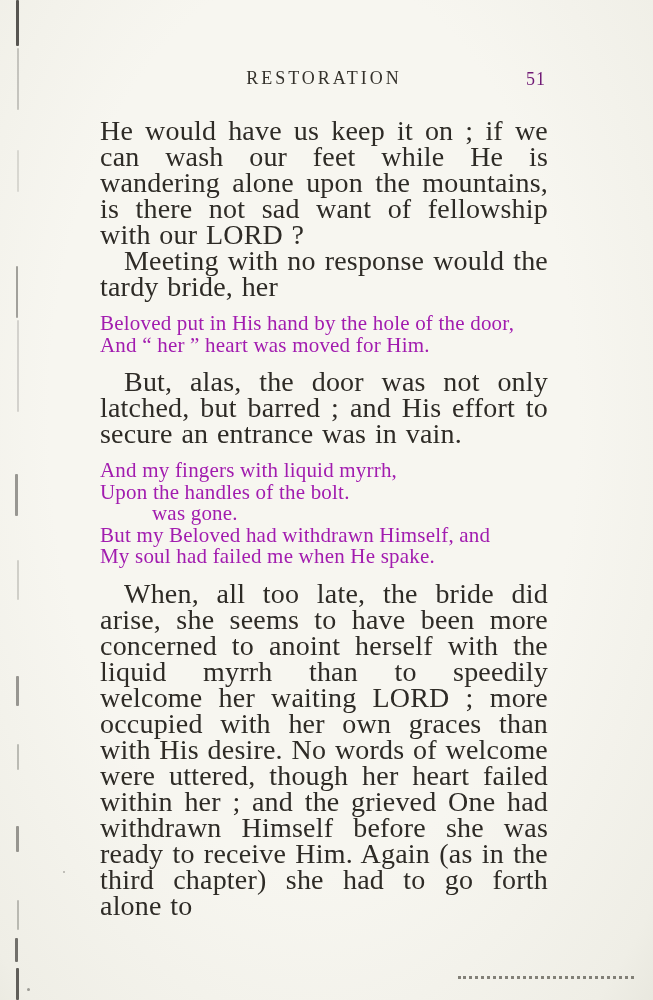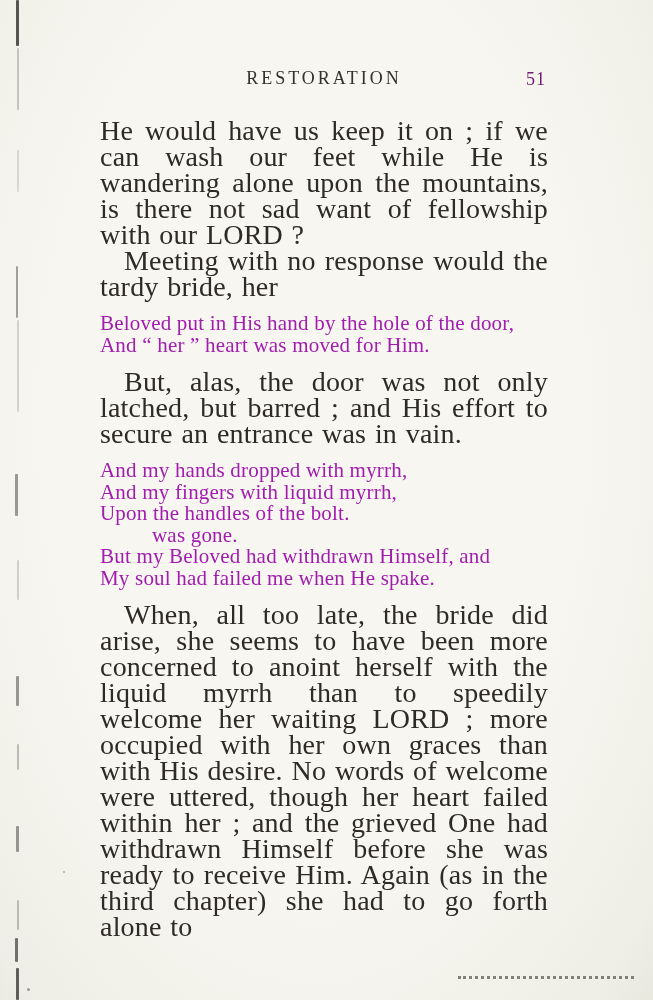--- a/index.html
+++ b/index.html
@@ -118,21 +118,20 @@
   </div>
   <main>
       <p class="para">He would have us keep it on ; if we can wash our feet while He is wandering alone upon the mountains, is there not sad want of fellowship with our LORD ?</p>
       <p class="para indent">Meeting with no response would the tardy bride, her</p>
       <div class="verse">
         <div class="verse-line">Beloved put in His hand by the hole of the door,</div>
         <div class="verse-line">And “ her ” heart was moved for Him.</div>
       </div>
       <p class="para indent">But, alas, the door was not only latched, but barred ; and His effort to secure an entrance was in vain.</p>
       <div class="verse">
-        <div class="verse-line">And my hands dropped with myrrh,</div>
         <div class="verse-line">And my fingers with liquid myrrh,</div>
         <div class="verse-line">Upon the handles of the bolt.</div>
         <div class="verse-line cont">was gone.</div>
         <div class="verse-line">But my Beloved had withdrawn Himself, and</div>
         <div class="verse-line">My soul had failed me when He spake.</div>
       </div>
       <p class="para indent">When, all too late, the bride did arise, she seems to have been more concerned to anoint herself with the liquid myrrh than to speedily welcome her waiting LORD ; more occupied with her own graces than with His desire. No words of welcome were uttered, though her heart failed within her ; and the grieved One had withdrawn Himself before she was ready to receive Him. Again (as in the third chapter) she had to go forth alone to</p>
     </main>
 </div>
 

